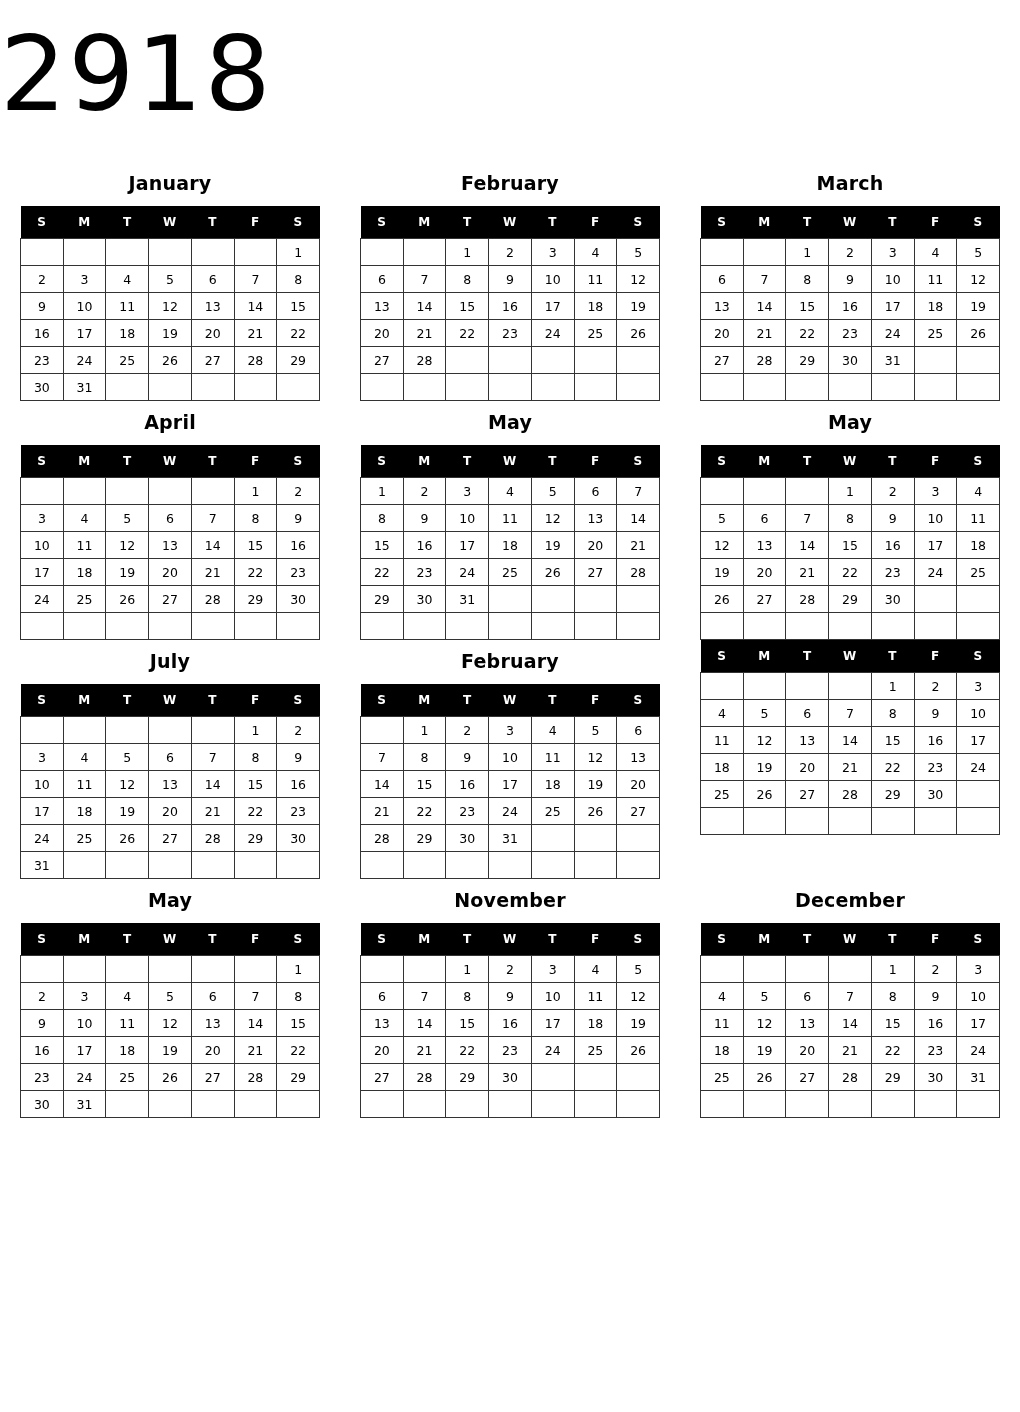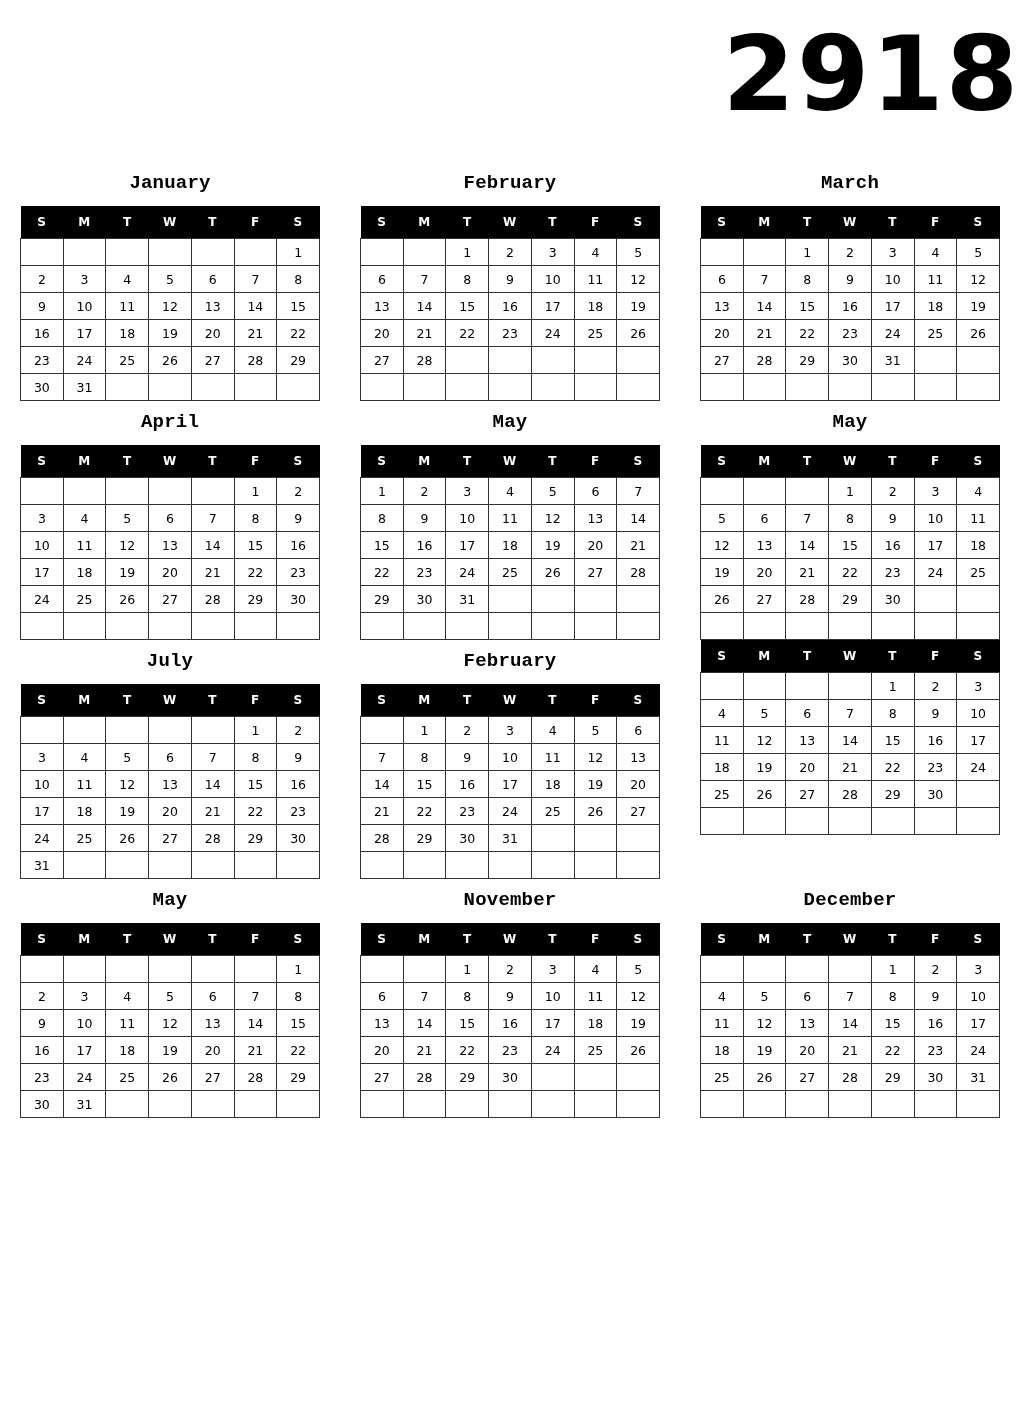--- a/index.html
+++ b/index.html
@@ -15,23 +15,23 @@
     position: relative;
     overflow: hidden;
   }
   .page {
     width: 1020px;
     height: 1412px;
     box-sizing: border-box;
     padding: 0;
   }
   .year-title {
-    text-align: right;
+    text-align: left;
     font-size: 104px;
-    font-weight: bold;
+    font-weight: normal;
     letter-spacing: 2px;
     line-height: 1;
     margin: 22px 0 0 0;
     font-family: "DejaVu Sans", sans-serif;
   }
   .months-grid {
     margin-top: 36px;
     display: grid;
     grid-template-columns: repeat(3, 320px);
     justify-content: center;
@@ -41,21 +41,20 @@
   .month {
     width: 320px;
     margin-bottom: 0px;
   }
   .month-name {
     text-align: center;
     font-size: 19px;
     font-weight: bold;
     padding: 10px 0 12px 0;
     letter-spacing: 0.2px;
-    font-family: Liberation Mono, monospace;
   }
   table.cal {
     border-collapse: collapse;
     width: 300px;
     margin: 0 auto;
     table-layout: fixed;
   }
   table.cal th {
     background: #000000;
     color: #ffffff;

